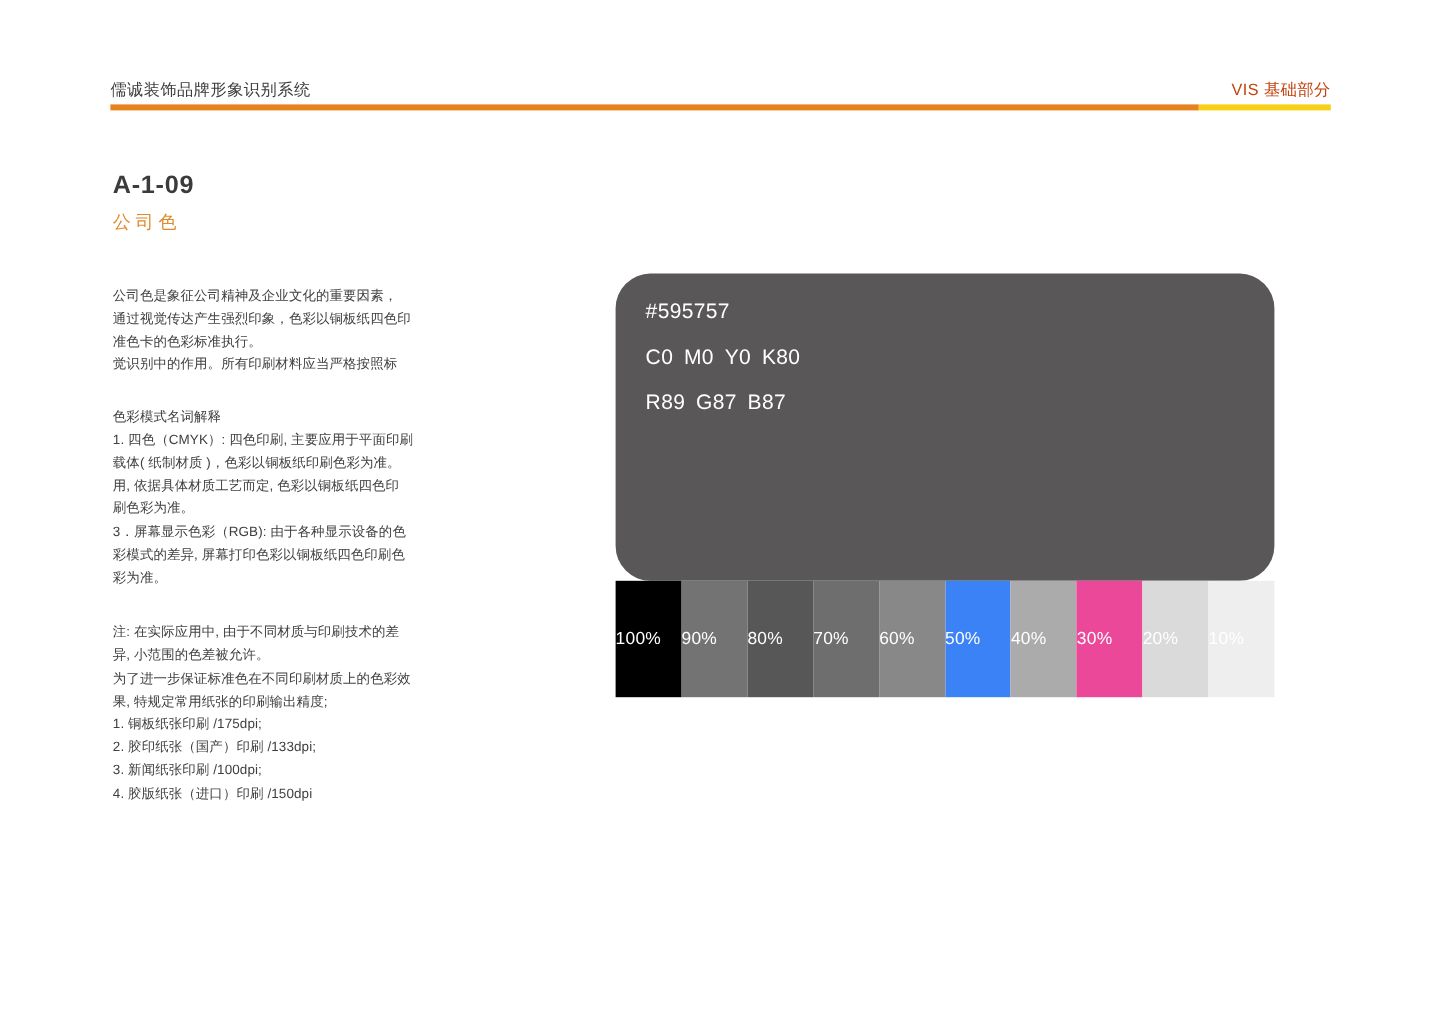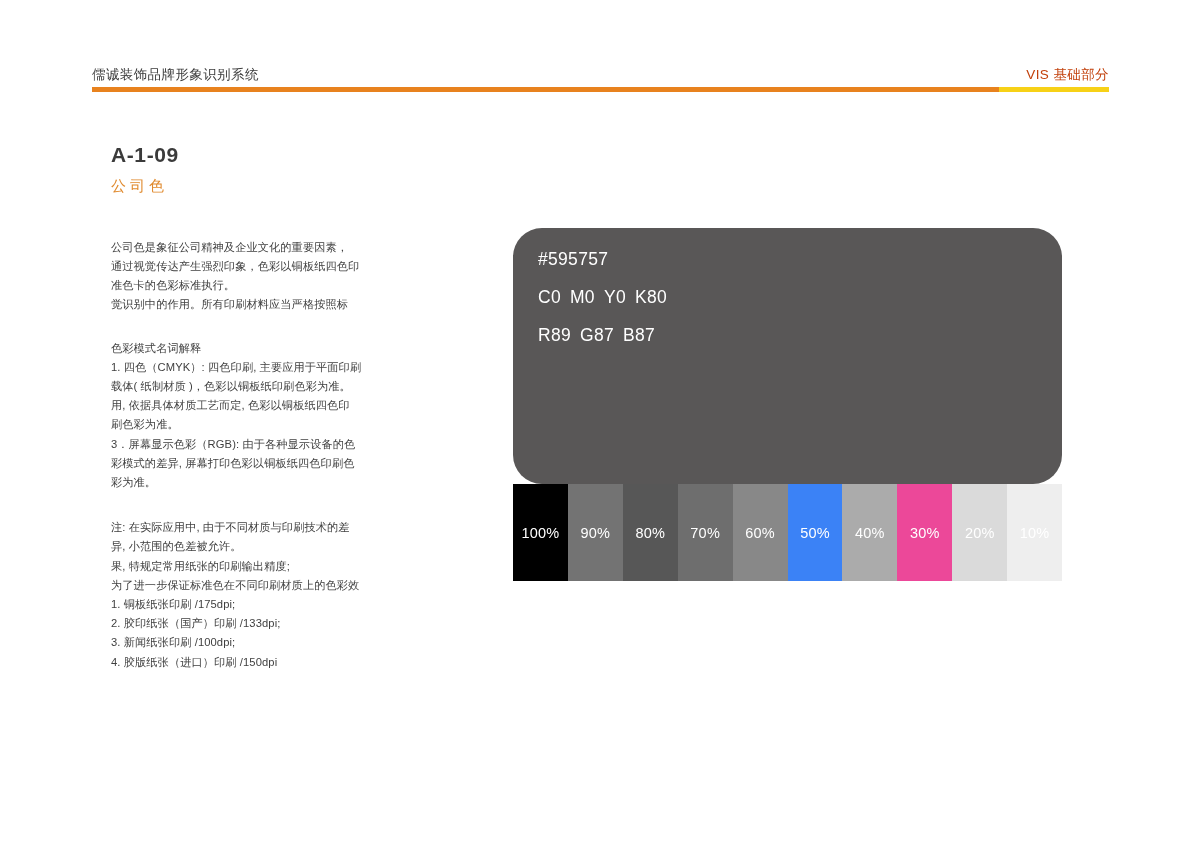--- a/index.html
+++ b/index.html
@@ -62,21 +62,21 @@
   }
   .header-rule-right {
     height: 100%;
     flex: 1 1 auto;
     background: #f7d117;
   }
 
   
   .left-col {
     position: absolute;
-    left: 111px;
+    left: 94px;
     top: 142px;
     width: 262px;
   }
   .doc-code {
     font-size: 21px;
     font-weight: 600;
     letter-spacing: 0.6px;
     color: #3b3b3b;
     line-height: 1.2;
   }
@@ -149,21 +149,21 @@
     flex: 1 1 0;
     height: 100%;
     position: relative;
   }
   .tint-label {
     position: absolute;
     left: 0;
     right: 0;
     top: 50%;
     transform: translateY(-50%);
-    text-align: center;
+    text-align: left;
     font-size: 14.5px;
     color: #ffffff;
     letter-spacing: 0.2px;
   }
 </style>
 </head>
 <body>
 
 <div class="page">
 
@@ -196,22 +196,22 @@
       <p>用, 依据具体材质工艺而定, 色彩以铜板纸四色印</p>
       <p>刷色彩为准。</p>
       <p>3．屏幕显示色彩（RGB): 由于各种显示设备的色</p>
       <p>彩模式的差异, 屏幕打印色彩以铜板纸四色印刷色</p>
       <p>彩为准。</p>
     </div>
 
     <div class="body-block block-note">
       <p>注: 在实际应用中, 由于不同材质与印刷技术的差</p>
       <p>异, 小范围的色差被允许。</p>
+      <p>为了进一步保证标准色在不同印刷材质上的色彩效</p>
       <p>果, 特规定常用纸张的印刷输出精度;</p>
-      <p>为了进一步保证标准色在不同印刷材质上的色彩效</p>
     </div>
 
     <div class="body-block block-dpi">
       <p>1. 铜板纸张印刷 /175dpi;</p>
       <p>2. 胶印纸张（国产）印刷 /133dpi;</p>
       <p>3. 新闻纸张印刷 /100dpi;</p>
       <p>4. 胶版纸张（进口）印刷 /150dpi</p>
     </div>
 
   </div>

